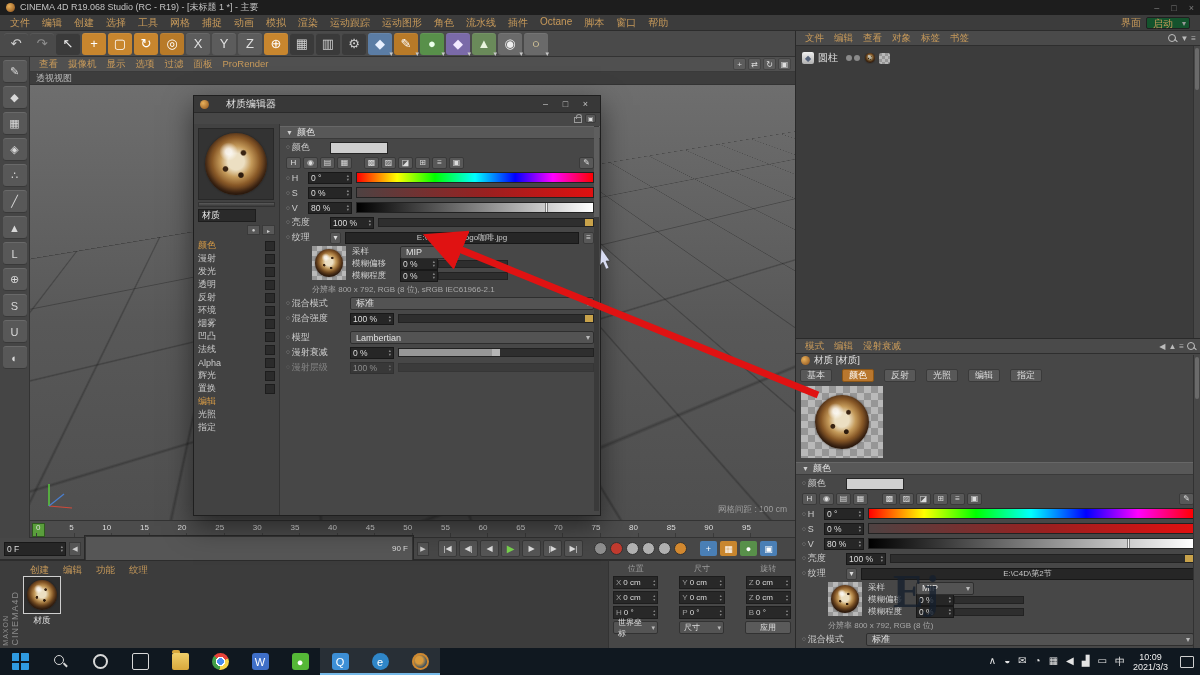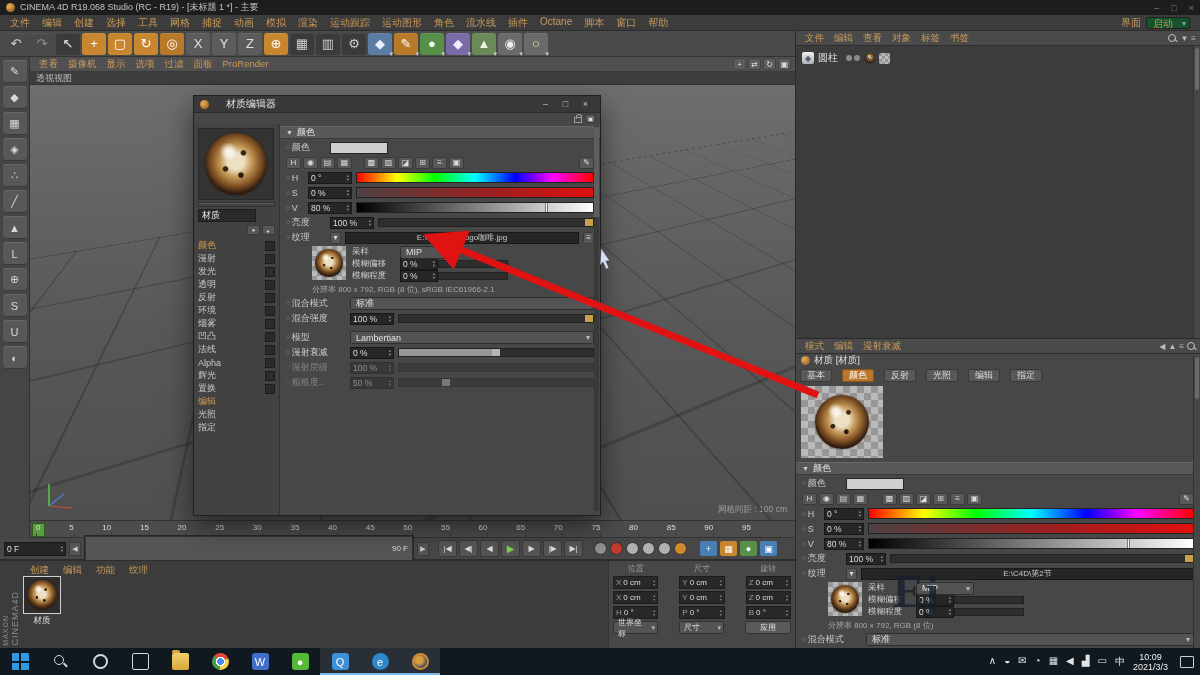--- a/index.html
+++ b/index.html
@@ -780,27 +780,20 @@
           <span class="slider">
               <span class="fillhalf"></span>
               <span class="handle gray" style="left:calc(50% - 4px)"></span>
             </span>
         </div>
         <div class="prow dim">
           <span class="dot lw3">漫射层级</span>
           <span class="spin">100 %</span>
           <span class="slider"></span>
         </div>
-        <div class="prow dim">
-          <span class="dot lw3">粗糙度..</span>
-          <span class="spin">50 %</span>
-          <span class="slider">
-              <span class="handle gray" style="left:22%"></span>
-            </span>
-        </div>
       </div>
     </div>
     <div class="me-scroll">
         <i></i>
       </div>
   </div>
 
   <svg class="overlay" width="1200" height="675" viewBox="0 0 1200 675">
     <defs>
       <marker id="ah" markerWidth="6" markerHeight="6" refX="4.6" refY="3" orient="auto">

